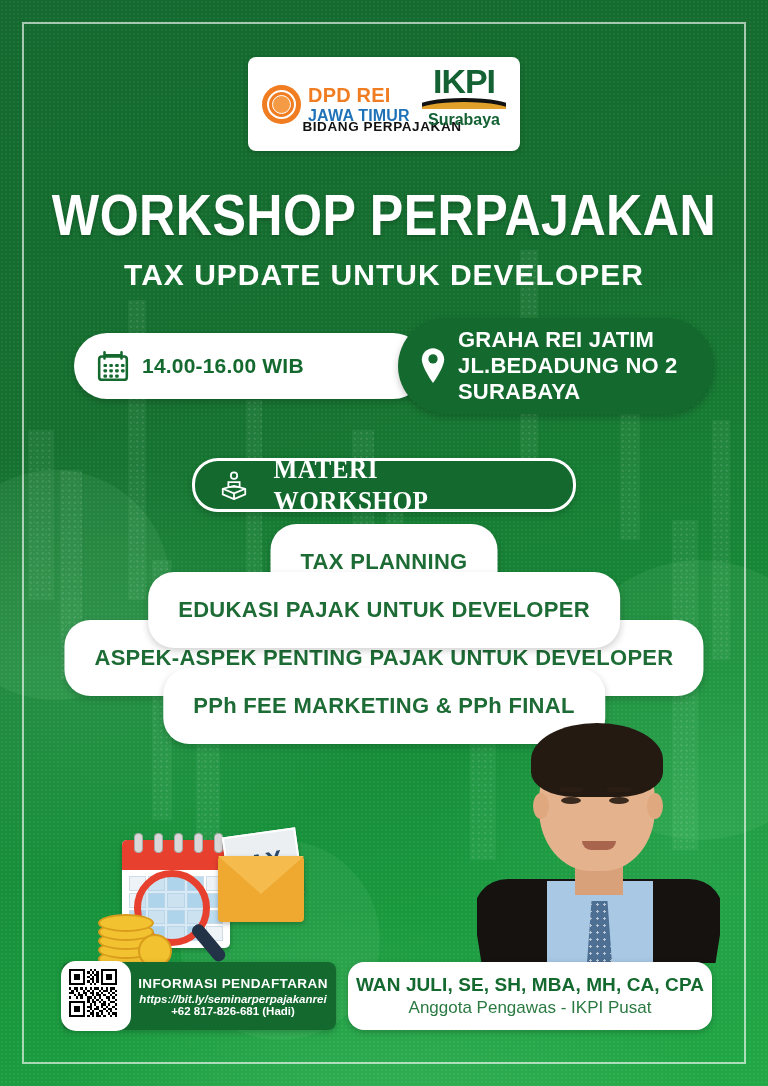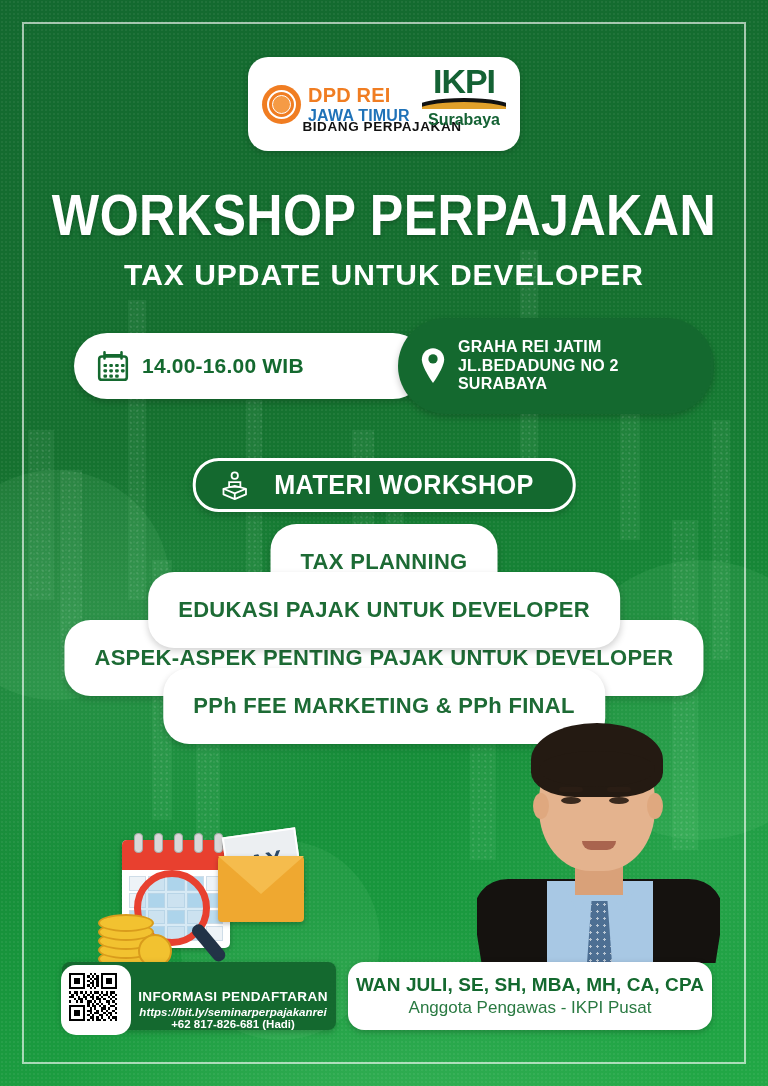--- a/index.html
+++ b/index.html
@@ -26,21 +26,21 @@
     background-size:6px 6px;}
   .blob{position:absolute;border-radius:50%;background:rgba(150,235,170,.09);pointer-events:none;}
 
   .frame{position:absolute;left:22px;top:22px;right:22px;bottom:22px;
     border:2px solid rgba(255,255,255,.62);pointer-events:none;}
 
   .content{position:absolute;inset:0;}
 
   
   .logobar{position:absolute;left:248px;top:57px;width:272px;height:94px;
-    background:#fff;border-radius:20px;display:flex;align-items:center;
+    background:#fff;border-radius:8px;display:flex;align-items:center;
     box-shadow:0 2px 6px rgba(0,0,0,.18);}
   .rei-wrap{display:flex;align-items:center;padding-left:14px;gap:7px;}
   .rei-emb{width:39px;height:39px;border-radius:50%;background:#f07d22;position:relative;flex:0 0 auto;}
   .rei-emb:before{content:"";position:absolute;inset:5px;border-radius:50%;border:2.5px solid #fff;}
   .rei-emb:after{content:"";position:absolute;inset:10px;border-radius:50%;background:#f59b45;border:1.5px solid #fff;}
   .rei-txt{line-height:1;}
   .rei-txt .l1{font-size:20px;font-weight:bold;color:#f07d22;letter-spacing:.2px;}
   .rei-txt .l2{font-size:16px;font-weight:bold;color:#1f72b8;margin-top:3px;letter-spacing:.2px;}
   .bidang{position:absolute;left:14px;top:62px;width:240px;text-align:center;
     font-size:13.5px;font-weight:bold;color:#111;letter-spacing:.6px;}
@@ -64,26 +64,26 @@
   
   .datepill{position:absolute;left:74px;top:333px;width:330px;height:66px;background:#fff;
     border-radius:33px;display:flex;align-items:center;gap:12px;padding-left:22px;
     box-shadow:0 3px 7px rgba(0,0,0,.2);}
   .cal-ic{width:34px;height:34px;flex:0 0 auto;}
   .dtxt{color:#14692f;font-size:21px;font-weight:bold;line-height:1.12;letter-spacing:.2px;}
   .venuepill{position:absolute;left:398px;top:318px;width:296px;height:96px;background:#14692f;
     border-radius:48px;display:flex;align-items:center;gap:10px;padding-left:20px;
     box-shadow:0 3px 7px rgba(0,0,0,.22);}
   .pin-ic{width:30px;height:38px;flex:0 0 auto;}
-  .vtxt{color:#fff;font-size:16px;font-weight:bold;line-height:1.18;letter-spacing:.2px;}
+  .vtxt{color:#fff;font-size:22px;font-weight:bold;line-height:1.18;letter-spacing:.2px;}
 
   
   .materi{position:absolute;left:50%;transform:translateX(-50%);top:458px;height:48px;
     background:#14692f;border:3px solid #fff;border-radius:26px;display:flex;align-items:center;
-    gap:10px;padding:0 24px;box-shadow:0 3px 7px rgba(0,0,0,.2);}
+    gap:10px;padding:0 24px;box-shadow:0 3px 7px rgba(0,0,0,.2);font-family:Liberation Serif, serif;}
   .materi .lbl{color:#fff;font-size:28px;font-weight:bold;letter-spacing:.5px;
     transform:scaleX(.9);transform-origin:center;}
   .read-ic{width:30px;height:30px;flex:0 0 auto;}
 
   .topic{position:absolute;left:50%;transform:translateX(-50%);background:#fff;border-radius:26px;
     height:44px;display:flex;align-items:center;justify-content:center;padding:16px 30px;
     color:#1d6b35;font-size:22px;font-weight:bold;letter-spacing:.3px;white-space:nowrap;
     box-shadow:0 3px 7px rgba(0,0,0,.18);}
   .t0{top:524px;} .t1{top:572px;} .t2{top:620px;} .t3{top:668px;}
 
@@ -140,21 +140,21 @@
   .paper{position:absolute;left:128px;top:6px;width:70px;height:62px;background:#eceff2;
     transform:rotate(-8deg);box-shadow:0 2px 4px rgba(0,0,0,.25);border:2px solid #fff;}
   .paper b{position:absolute;left:8px;top:14px;font-size:25px;font-weight:bold;color:#2c4a68;
     letter-spacing:-.5px;transform:rotate(-3deg);}
   .coins{position:absolute;left:0px;top:86px;width:74px;height:54px;}
   .coin{position:absolute;width:52px;height:14px;border-radius:50%;background:#f2c230;border:2px solid #d99c1c;}
   .coin2{position:absolute;left:40px;width:30px;height:30px;border-radius:50%;background:#f2c230;border:2px solid #d99c1c;}
 
   
   .infobox{position:absolute;left:62px;top:962px;width:274px;height:68px;background:#14692f;
-    border-radius:8px;display:flex;align-items:flex-end;box-shadow:0 2px 6px rgba(0,0,0,.22);}
+    border-radius:8px;display:flex;align-items:center;box-shadow:0 2px 6px rgba(0,0,0,.22);}
   .qr{width:54px;height:54px;margin-left:4px;background:#fff;border-radius:10px;padding:3px;flex:0 0 auto;
     box-shadow:0 0 0 5px #fff;}
   .qr svg{display:block;}
   .infotxt{flex:1;text-align:center;color:#fff;padding:0 6px 0 10px;}
   .infotxt .i1{font-size:13.5px;font-weight:bold;letter-spacing:.4px;}
   .infotxt .i2{font-size:11.5px;font-style:italic;font-weight:bold;margin-top:2px;}
   .infotxt .i3{font-size:11.5px;font-weight:bold;margin-top:0;}
 
   .speakerbox{position:absolute;left:348px;top:962px;width:364px;height:68px;background:#fff;
     border-radius:16px;display:flex;flex-direction:column;align-items:center;justify-content:center;

